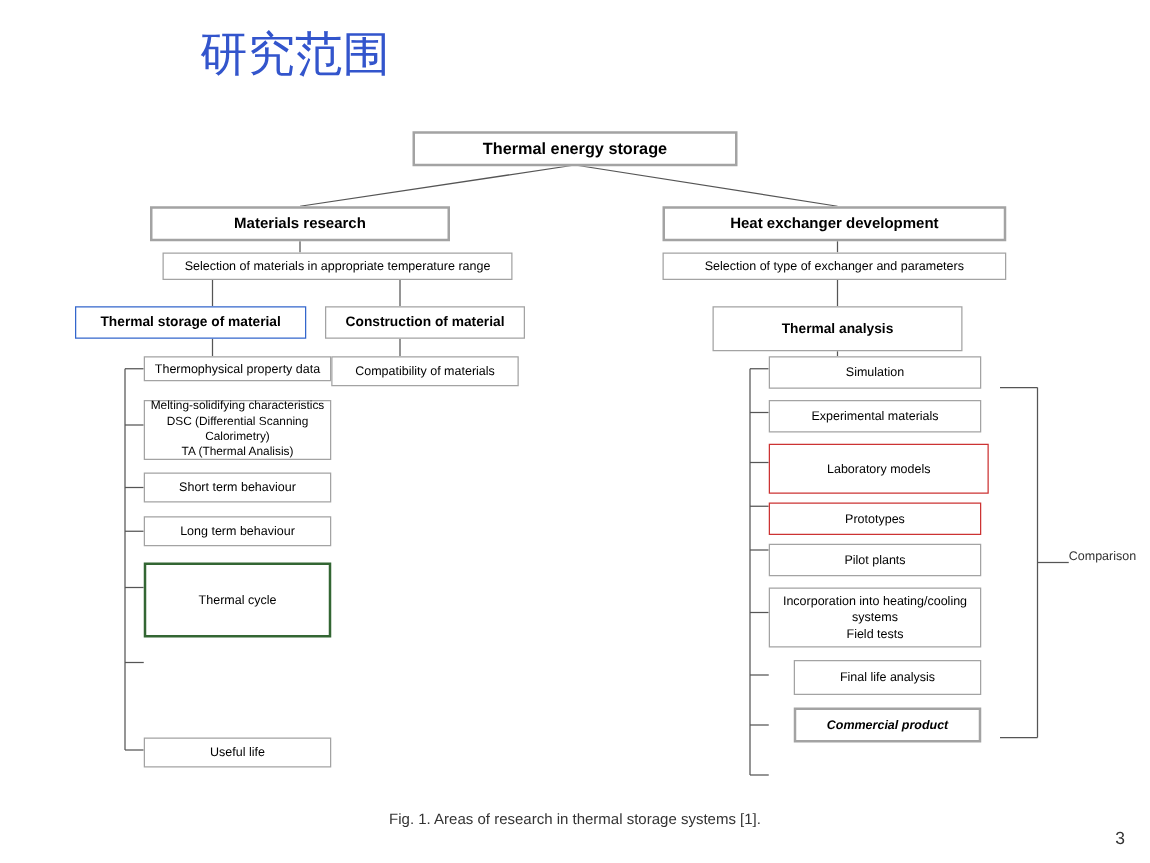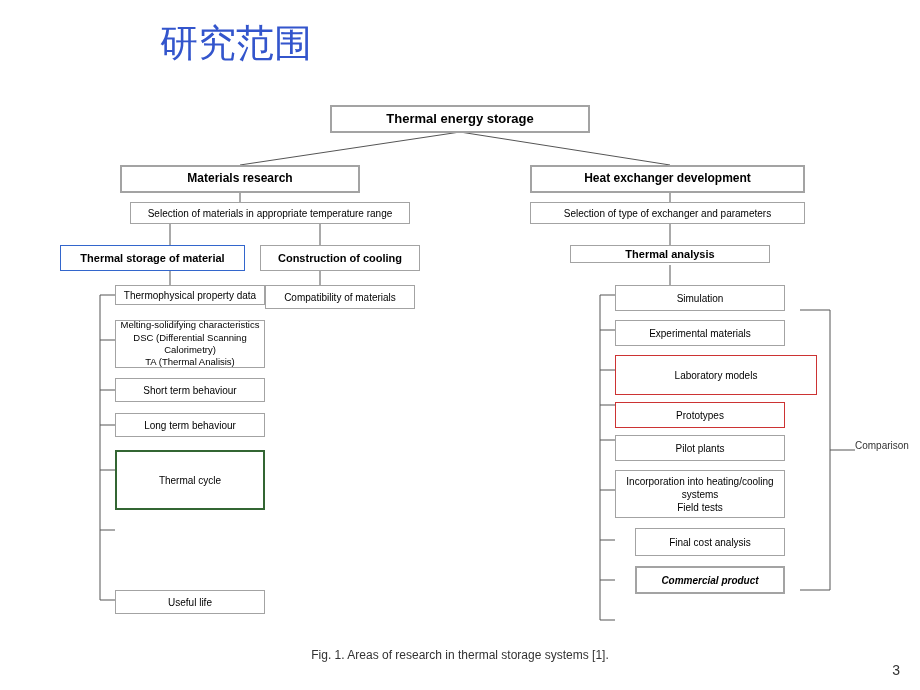--- a/index.html
+++ b/index.html
@@ -155,21 +155,21 @@
 
     <div class="box" style="left:60px; top:102px; width:280px; height:22px; font-size:10px;margin-left:30px;">
       <span>Selection of materials in appropriate temperature range</span>
     </div>
 
     <div class="box blue-border" style="left:20px; top:145px; width:185px; height:26px; font-size:11px; font-weight:bold;">
       <span>Thermal storage of material</span>
     </div>
 
     <div class="box" style="left:220px; top:145px; width:160px; height:26px; font-size:11px; font-weight:bold;">
-      <span>Construction of cooling</span>
+      <span>Construction of material</span>
     </div>
 
     <div class="box" style="left:75px; top:185px; width:150px; height:20px; font-size:10px;">
       <span>Thermophysical property data</span>
     </div>
 
     <div class="box" style="left:75px; top:220px; width:150px; height:48px; font-size:9.5px;">
       <span style="white-space:pre-line;">Melting-solidifying characteristics
 DSC (Differential Scanning Calorimetry)
 TA (Thermal Analisis)</span>
@@ -196,51 +196,51 @@
     </div>
 
     <div class="box thick" style="left:490px; top:65px; width:275px; height:28px; font-size:12px; font-weight:bold;">
       <span>Heat exchanger development</span>
     </div>
 
     <div class="box" style="left:490px; top:102px; width:275px; height:22px; font-size:10px;">
       <span>Selection of type of exchanger and parameters</span>
     </div>
 
-    <div class="box" style="left:530px; top:145px; width:200px; height:18px; font-size:11px; font-weight:bold;">
+    <div class="box" style="left:530px; top:145px; width:200px; height:36px; font-size:11px; font-weight:bold;">
       <span>Thermal analysis</span>
     </div>
 
     <div class="box" style="left:575px; top:185px; width:170px; height:26px; font-size:10px;">
       <span>Simulation</span>
     </div>
 
     <div class="box" style="left:575px; top:220px; width:170px; height:26px; font-size:10px;">
       <span>Experimental materials</span>
     </div>
 
-    <div class="box red-border" style="left:575px; top:255px; width:202px; height:40px; font-size:10px;">
+    <div class="box red-border" style="left:575px; top:255px; width:176px; height:40px; font-size:10px;">
       <span>Laboratory models</span>
     </div>
 
     <div class="box red-border" style="left:575px; top:302px; width:170px; height:26px; font-size:10px;">
       <span>Prototypes</span>
     </div>
 
     <div class="box" style="left:575px; top:335px; width:170px; height:26px; font-size:10px;">
       <span>Pilot plants</span>
     </div>
 
     <div class="box" style="left:575px; top:370px; width:170px; height:48px; font-size:10px;">
       <span style="white-space:pre-line;">Incorporation into heating/cooling systems
 Field tests</span>
     </div>
 
     <div class="box" style="left:595px; top:428px; width:150px; height:28px; font-size:10px;">
-      <span>Final cost analysis</span>
+      <span>Final life analysis</span>
     </div>
 
     <div class="box thick bold-italic" style="left:595px; top:466px; width:150px; height:28px; font-size:10px; border-width:2px;">
       <span>Commercial product</span>
     </div>
 
     <div style="position:absolute; left:815px; top:340px; font-size:10px; color:#333; writing-mode:horizontal-tb; width:50px;">
       <span>Comparison</span>
     </div>
 

